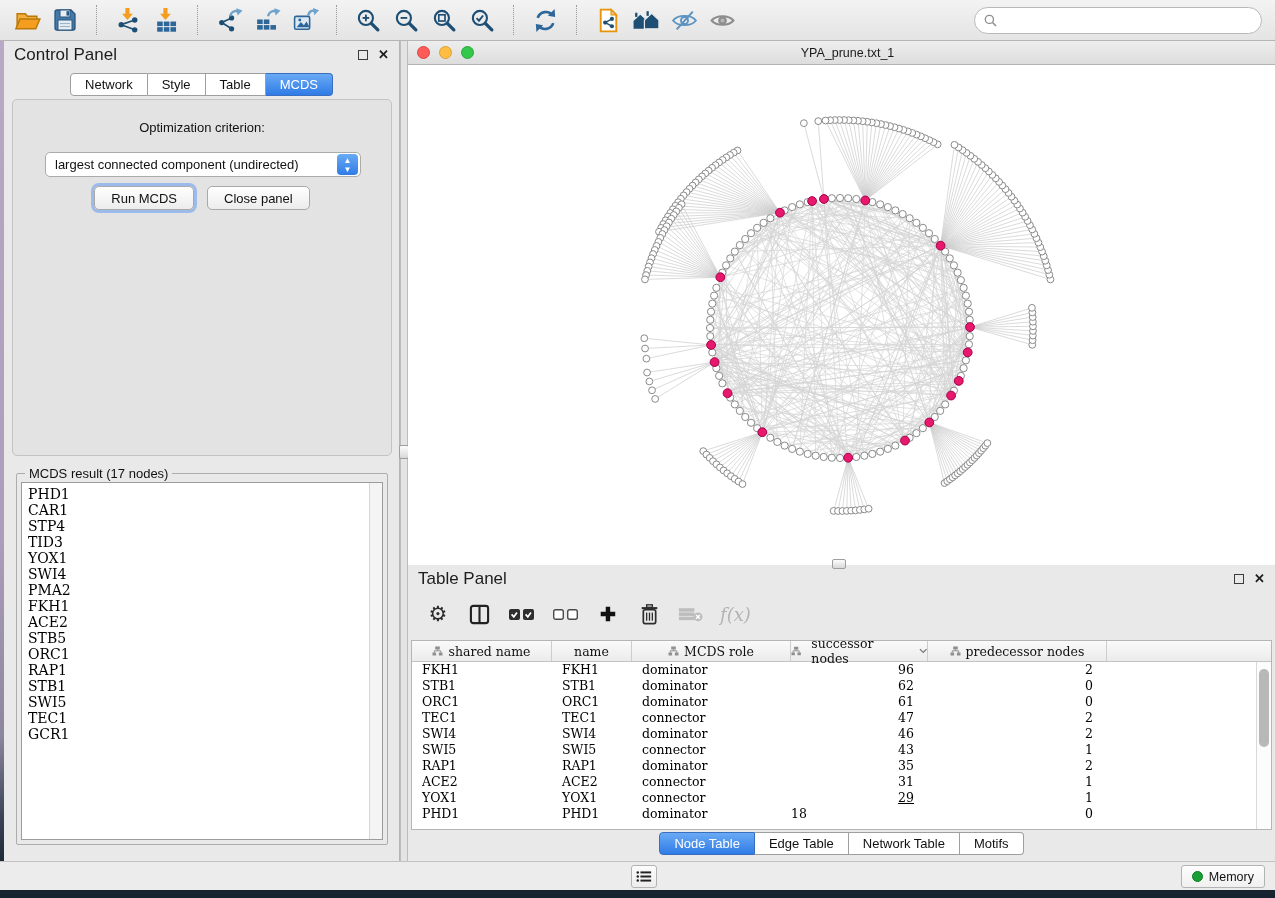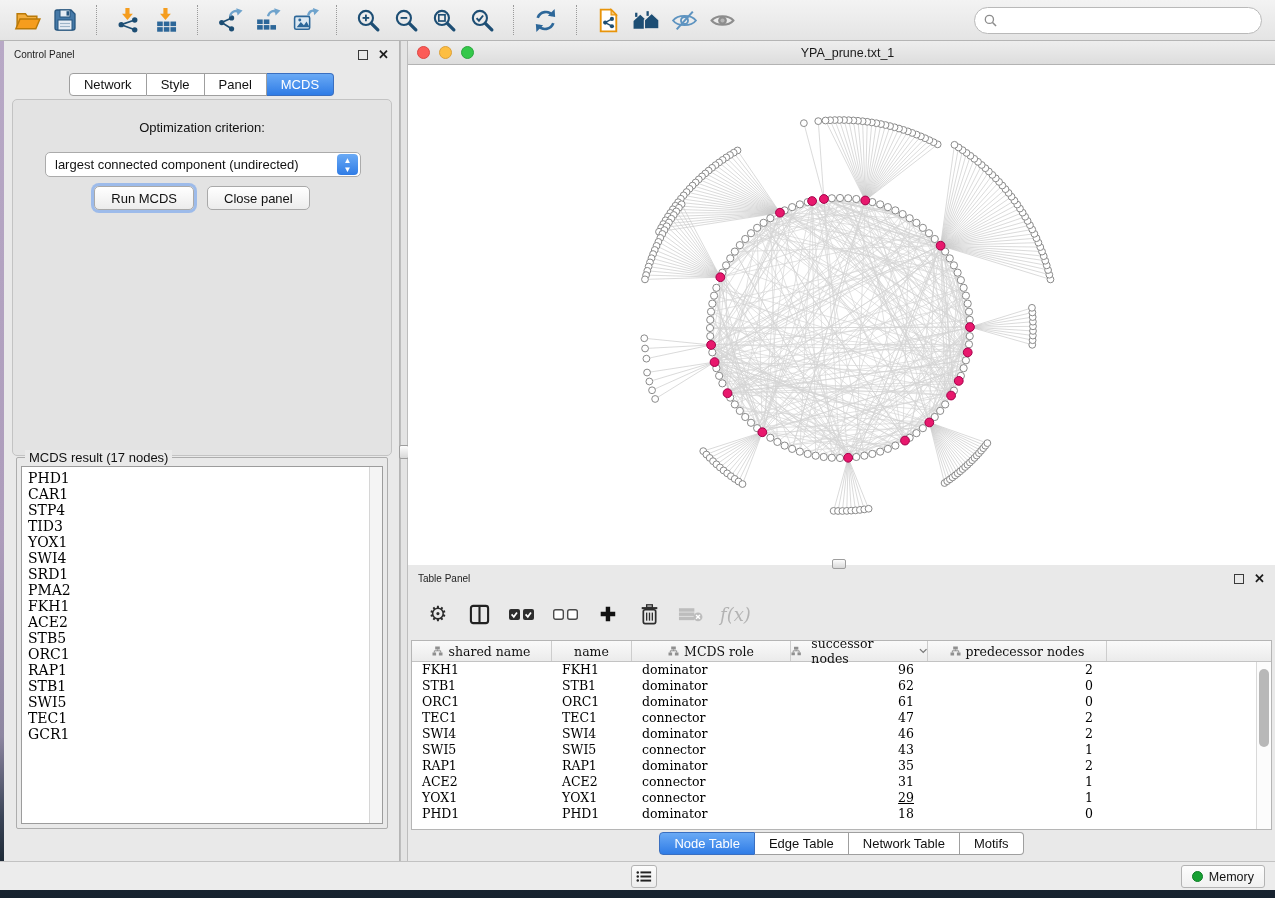--- a/index.html
+++ b/index.html
@@ -16,21 +16,21 @@
   .tb-btn { width:38px; height:34px; display:flex; align-items:center; justify-content:center; border-radius:4px; }
   .tb-btn svg { display:block; }
   .search-wrap { position:absolute; right:13px; top:7px; width:288px; height:27px;
     background:#fff; border:1px solid #b9b9b9; border-radius:14px; display:flex; align-items:center; padding:0 9px; }
   .search-wrap input { border:none; outline:none; flex:1; font-size:12px; margin-left:6px; background:transparent; }
 
   
   .control-panel { position:absolute; left:4px; top:41px; width:396px; height:820px;
     background:#e9e9e9; border-right:1px solid #b5b5b5; }
   .panel-header { height:27px; display:flex; align-items:center; padding:0 10px; }
-  .panel-header .ph-title { font-size:10px; color:#1d1d1d; flex:1; }
+  .panel-header .ph-title { font-size:17px; color:#1d1d1d; flex:1; }
   .ph-float { width:10px; height:10px; border:1.6px solid #3a3a3a; margin-right:10px; }
   .ph-close { font-size:13px; font-weight:bold; color:#1c1c1c; line-height:10px; }
 
   .seg-tabs { display:flex; justify-content:center; margin-top:5px; }
   .seg { border:1px solid #9f9f9f; background:#fff; font-size:13px; color:#111;
     padding:3px 14px; height:23px; display:flex; align-items:center; }
   .seg:first-child { border-radius:4px 0 0 4px; }
   .seg:last-child { border-radius:0 4px 4px 0; }
   .seg + .seg { border-left:none; }
   .seg.active { background:linear-gradient(#6aaaf5,#2f7ce6); color:#fff; border-color:#3a6fc0; }
@@ -43,21 +43,21 @@
   .dropdown .dd-text { flex:1; padding-left:9px; white-space:nowrap; overflow:hidden; }
   .dd-stepper { width:21px; height:21px; margin-right:2px; border-radius:4px;
     background:linear-gradient(#6aaaf5,#2f7ce6); color:#fff; font-size:8px; line-height:9px;
     display:flex; flex-direction:column; align-items:center; justify-content:center; }
   .btn-row { position:absolute; left:0; top:86px; width:100%; display:flex; justify-content:center; gap:13px; }
   .mac-btn { height:24px; padding:0 16px; background:linear-gradient(#ffffff,#ececec);
     border:1px solid #a9a9a9; border-radius:5px; font-size:13px; color:#111;
     display:flex; align-items:center; font-family:"Liberation Sans",sans-serif; }
   .mac-btn.focused { box-shadow:0 0 0 3px rgba(100,155,240,.55); }
 
-  .group-box { position:absolute; left:12px; top:416px; width:372px; height:372px;
+  .group-box { position:absolute; left:12px; top:432px; width:372px; height:372px;
     border:1px solid #adadad; border-radius:2px; }
   .group-box .legend { position:absolute; top:-8px; left:8px; background:#e9e9e9;
     padding:0 4px; font-size:13px; color:#111; }
   .result-list { position:absolute; left:4px; top:8px; right:4px; bottom:4px;
     background:#fff; border:1px solid #9c9c9c; overflow:hidden; }
   .result-scroll { position:absolute; right:0; top:0; bottom:0; width:13px;
     background:#f4f4f4; border-left:1px solid #d6d6d6; }
   .result-item { font-family:"DejaVu Serif", serif; font-size:14px; color:#000;
     padding-left:6px; height:16px; line-height:16px; }
 
@@ -287,21 +287,21 @@
 
   <div class="control-panel">
     <div class="panel-header">
       <span class="ph-title">Control Panel</span>
       <span class="ph-float"></span>
       <span class="ph-close">✕</span>
     </div>
     <div class="seg-tabs">
       <div class="seg">Network</div>
       <div class="seg">Style</div>
-      <div class="seg">Panel</div>
+      <div class="seg">Table</div>
       <div class="seg active">MCDS</div>
     </div>
     <div class="sub-panel">
       <div class="opt-label">Optimization criterion:</div>
       <div class="dropdown">
         <span class="dd-text">largest connected component (undirected)</span>
         <span class="dd-stepper">
             <span>▲</span>
             <span>▼</span>
           </span>
@@ -314,21 +314,20 @@
     <div class="group-box">
       <span class="legend">MCDS result (17 nodes)</span>
       <div class="result-list">
         <div id="result-items" style="padding-top:3px;">
             <div class="result-item">PHD1</div>
             <div class="result-item">CAR1</div>
             <div class="result-item">STP4</div>
             <div class="result-item">TID3</div>
             <div class="result-item">YOX1</div>
             <div class="result-item">SWI4</div>
-            <div class="result-item">SRD1</div>
             <div class="result-item">PMA2</div>
             <div class="result-item">FKH1</div>
             <div class="result-item">ACE2</div>
             <div class="result-item">STB5</div>
             <div class="result-item">ORC1</div>
             <div class="result-item">RAP1</div>
             <div class="result-item">STB1</div>
             <div class="result-item">SWI5</div>
             <div class="result-item">TEC1</div>
             <div class="result-item">GCR1</div>
@@ -1312,21 +1311,21 @@
             <div class="dt-cell" style="width: 140px; text-align: left; padding: 0px 0px 0px 10px;">YOX1</div>
             <div class="dt-cell" style="width: 80px; text-align: left; padding: 0px 0px 0px 10px;">YOX1</div>
             <div class="dt-cell" style="width: 159px; text-align: left; padding: 0px 0px 0px 10px;">connector</div>
             <div class="dt-cell" style="width: 137px; text-align: right; padding: 0px 14px 0px 0px; text-decoration: underline;">29</div>
             <div class="dt-cell" style="width: 179px; text-align: right; padding: 0px 14px 0px 0px;">1</div>
           </div>
           <div class="dt-row">
             <div class="dt-cell" style="width: 140px; text-align: left; padding: 0px 0px 0px 10px;">PHD1</div>
             <div class="dt-cell" style="width: 80px; text-align: left; padding: 0px 0px 0px 10px;">PHD1</div>
             <div class="dt-cell" style="width: 159px; text-align: left; padding: 0px 0px 0px 10px;">dominator</div>
-            <div class="dt-cell" style="width: 137px; text-align: right; padding: 0px 14px 0px 0px;">18</div>
+            <div class="dt-cell" style="width: 137px; padding: 0px 14px 0px 0px;">18</div>
             <div class="dt-cell" style="width: 179px; text-align: right; padding: 0px 14px 0px 0px;">0</div>
           </div>
         </div>
       <div class="dt-scroll">
         <div class="dt-thumb"></div>
       </div>
     </div>
     <div class="tp-tabs seg-tabs" style="margin-top:0;align-items:center;">
       <div class="seg active">Node Table</div>
       <div class="seg">Edge Table</div>

